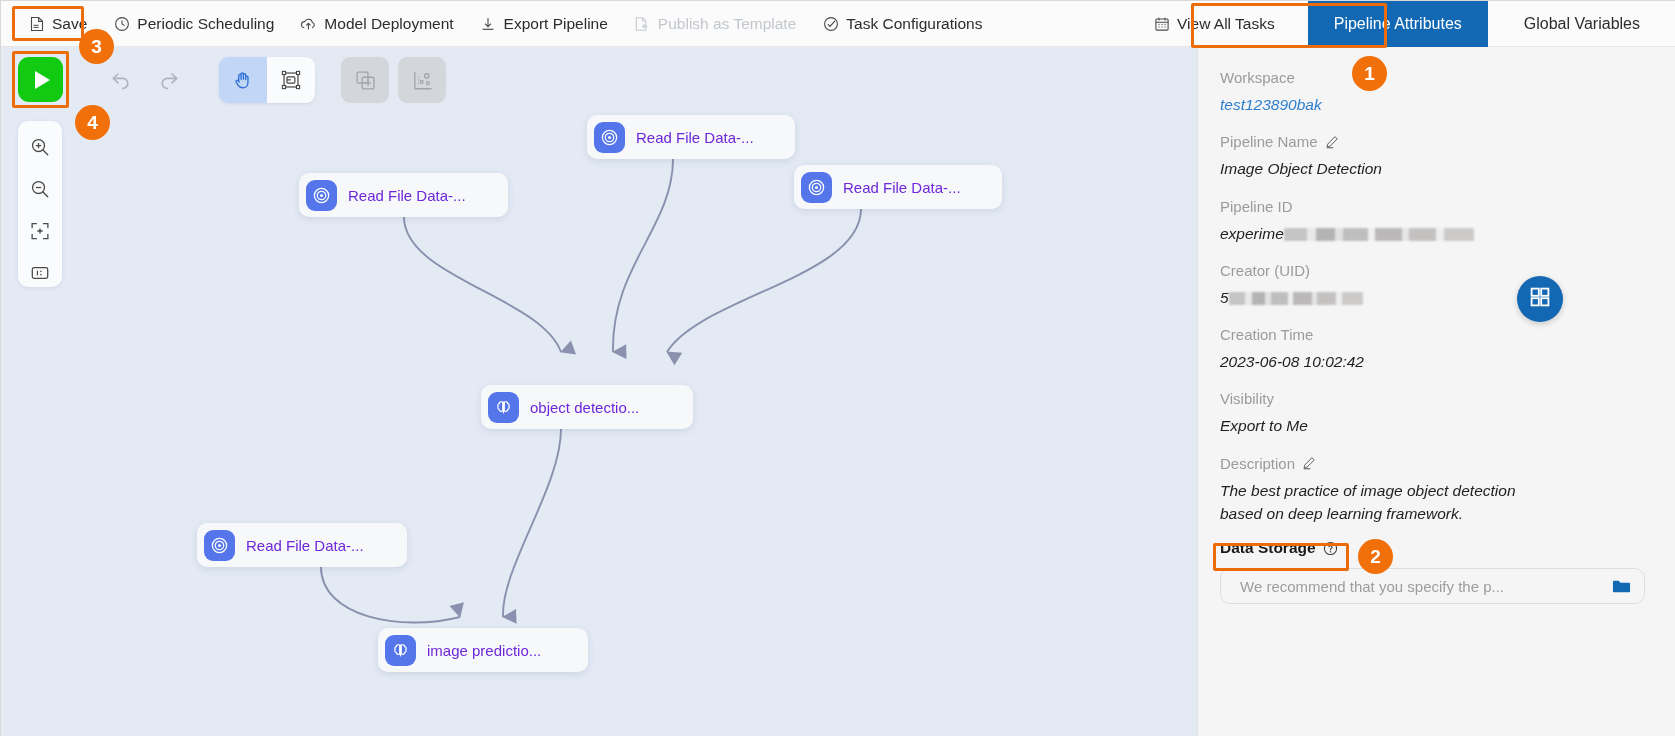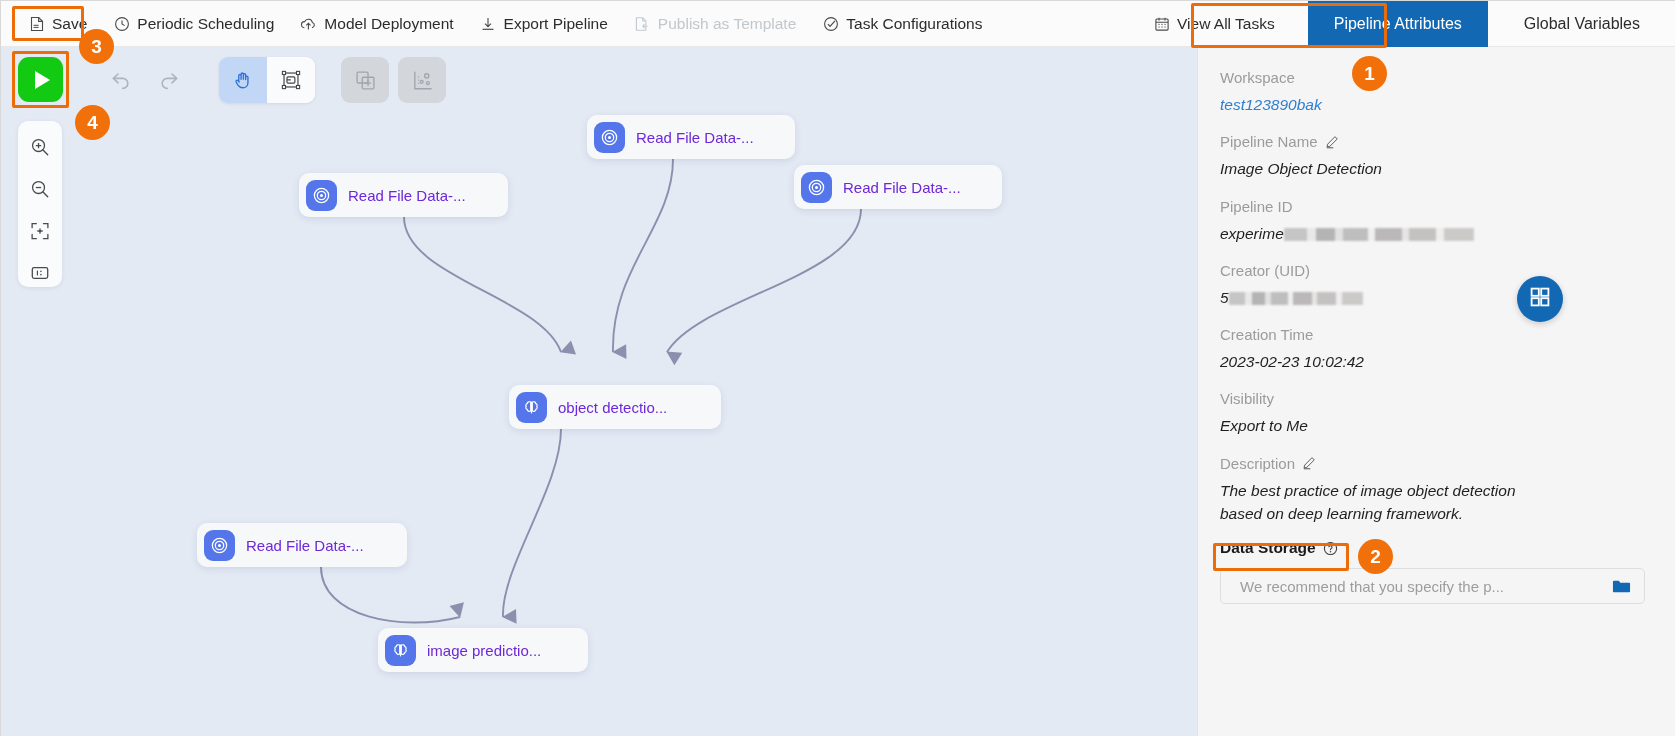--- a/index.html
+++ b/index.html
@@ -167,21 +167,21 @@
     filter: blur(1.2px); opacity: .85; border-radius: 1px;
   }
 
   .ds-title {
     font-size: 15.5px; color: #1a1a1a; font-weight: bold;
     display: flex; align-items: center; gap: 7px;
   }
   .ds-input {
     margin-top: 11px;
     height: 36px; background: #f5f5f5;
-    border: 1px solid #dedede; border-radius: 5px;
+    border: 1px solid #dedede; border-radius: 10px;
     display: flex; align-items: center;
     padding: 0 13px 0 19px;
   }
   .ds-input .ph { font-size: 15px; color: #9d9d9d; flex: 1; white-space: nowrap; overflow: hidden; }
 
   .fab {
     position: absolute; left: 1516px; top: 275px;
     width: 46px; height: 46px; border-radius: 50%;
     background: #1268b3;
     display: flex; align-items: center; justify-content: center;
@@ -414,21 +414,21 @@
       <span class="nico">
         <svg width="19" height="19" viewBox="0 0 24 24">
             <circle cx="12" cy="12" r="9" fill="none" stroke="#fff" stroke-width="1.6"></circle>
             <circle cx="12" cy="12" r="5.3" fill="none" stroke="#fff" stroke-width="1.6"></circle>
             <circle cx="12" cy="12" r="1.9" fill="#fff"></circle>
           </svg>
       </span>
       <span class="nlabel">Read File Data-...</span>
     </div>
 
-    <div class="node" style="left:508px; top:338px; width:212px;">
+    <div class="node" style="left:480px; top:338px; width:212px;">
       <span class="nico">
         <svg width="19" height="19" viewBox="0 0 24 24">
             <path d="M11 5.2c-1.8-1.1-4.2-.2-4.4 1.9-1.7.4-2.3 2.4-1.2 3.6-1.1 1.2-.6 3.3 1.1 3.7.1 2.1 2.5 3.1 4.5 2.1z" fill="none" stroke="#fff" stroke-width="1.5" stroke-linejoin="round"></path>
             <path d="M13 5.2c1.8-1.1 4.2-.2 4.4 1.9 1.7.4 2.3 2.4 1.2 3.6 1.1 1.2.6 3.3-1.1 3.7-.1 2.1-2.5 3.1-4.5 2.1z" fill="none" stroke="#fff" stroke-width="1.5" stroke-linejoin="round"></path>
             <path d="M12 4.6v14.8" stroke="#fff" stroke-width="1.5"></path>
           </svg>
       </span>
       <span class="nlabel">object detectio...</span>
     </div>
 
@@ -488,21 +488,21 @@
 
     <div class="fld">
       <div class="fld-label">Creator (UID)</div>
       <div class="fld-val">
         <span>5</span><span class="masked" style="width:134px;"></span>
       </div>
     </div>
 
     <div class="fld">
       <div class="fld-label">Creation Time</div>
-      <div class="fld-val">2023-02-23 10:02:42</div>
+      <div class="fld-val">2023-06-08 10:02:42</div>
     </div>
 
     <div class="fld">
       <div class="fld-label">Visibility</div>
       <div class="fld-val">Export to Me</div>
     </div>
 
     <div class="fld" style="margin-bottom:14px;">
       <div class="fld-label">
         <span>Description</span>

